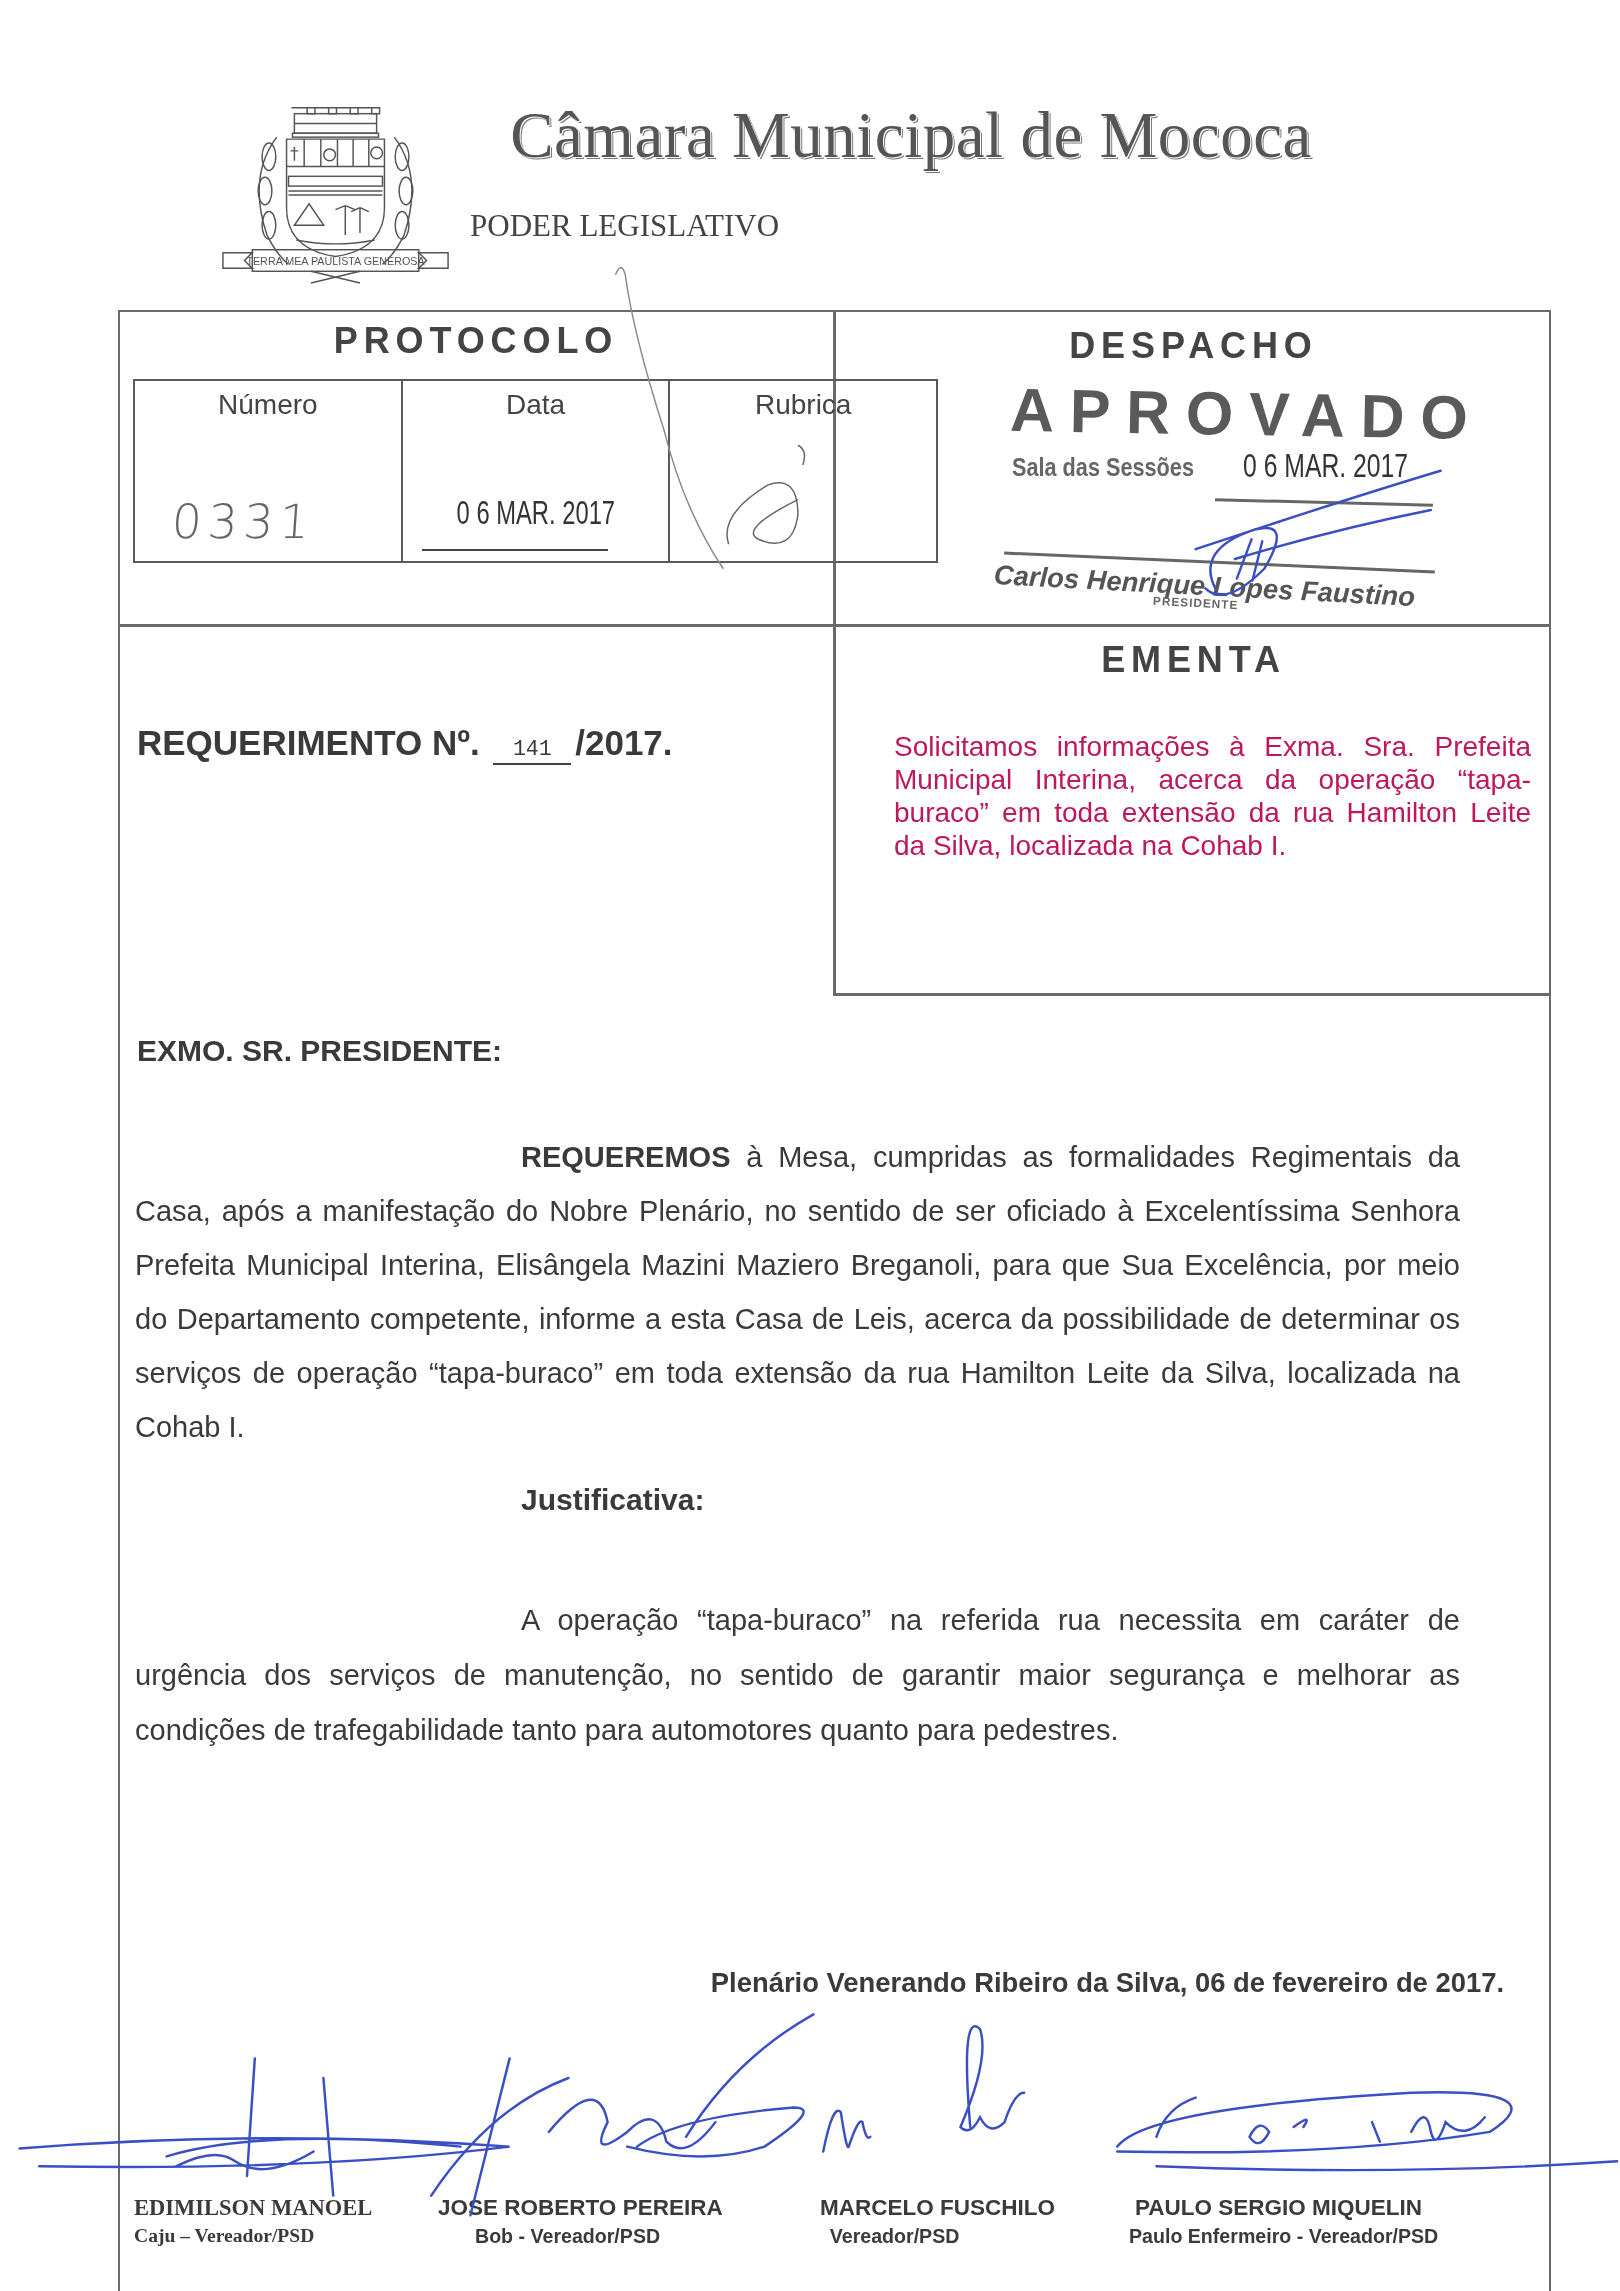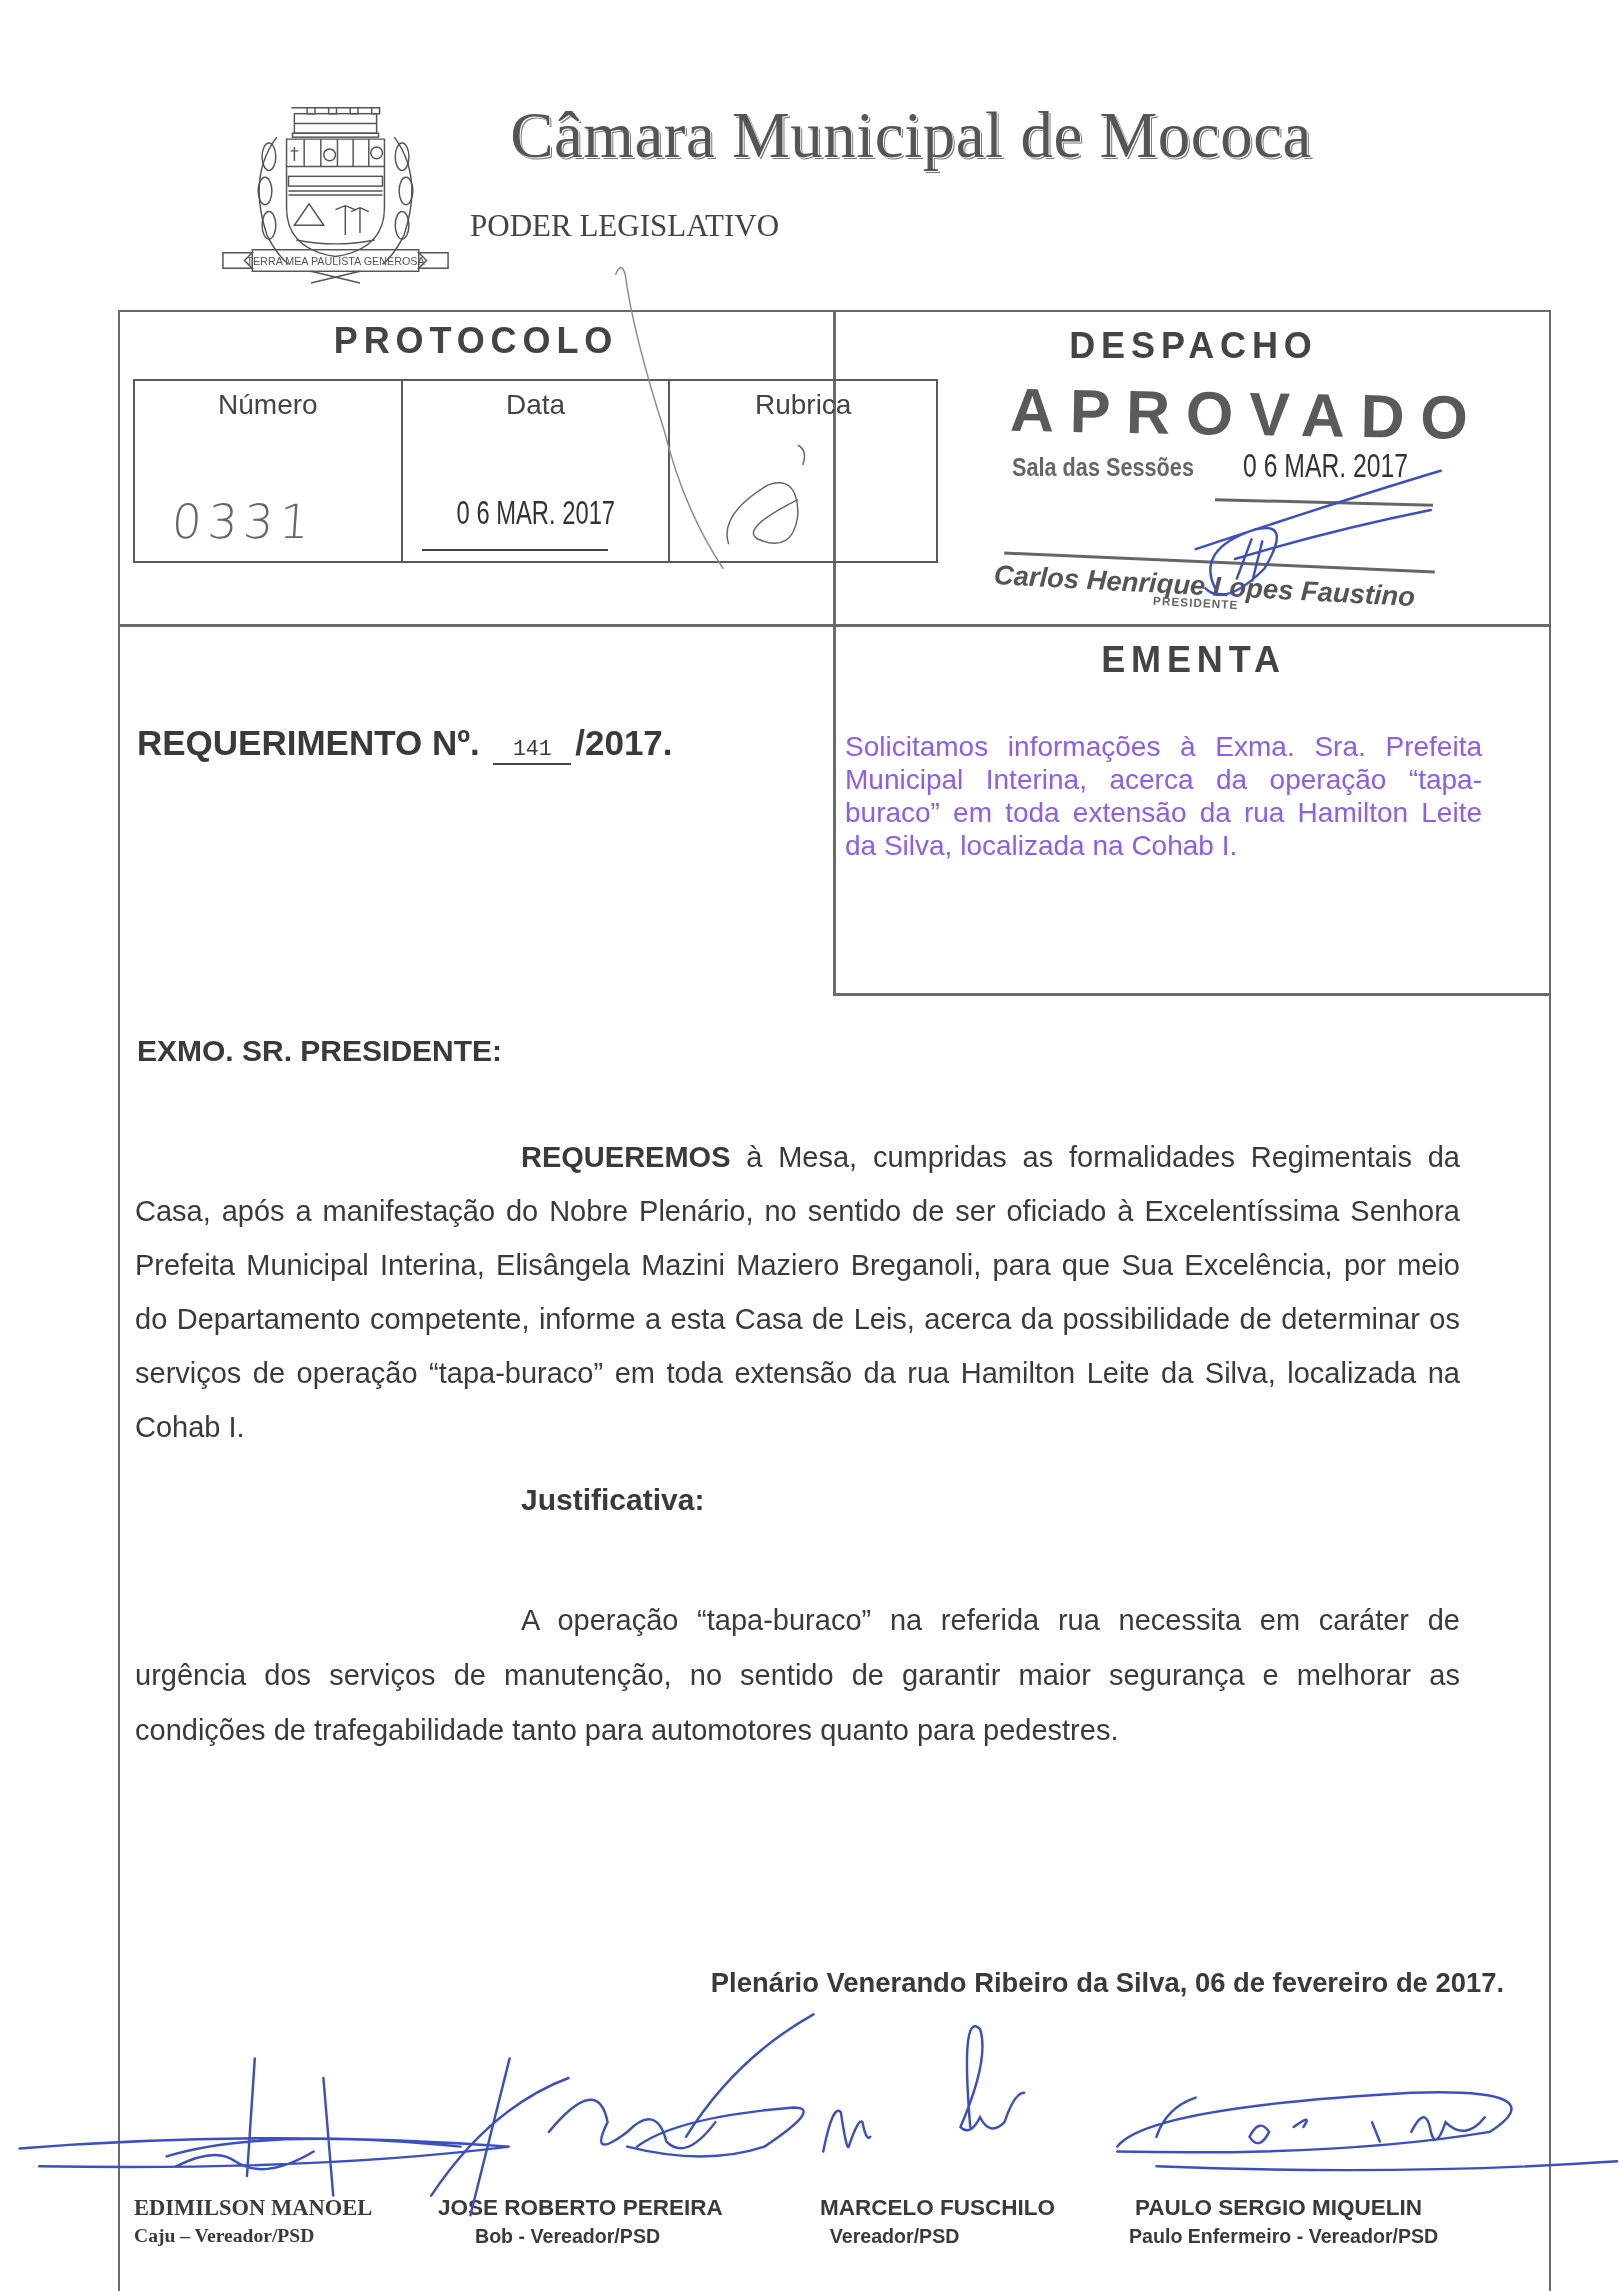--- a/index.html
+++ b/index.html
@@ -53,21 +53,21 @@
   .pres-name { left:994px; top:559px; font-size:27.4px; font-style:italic; font-weight:bold; color:#555; transform:rotate(3deg); transform-origin:left; }
   .pres-role { left:1153px; top:596px; font-size:11.8px; color:#666; letter-spacing:1px; font-weight:bold; transform:rotate(3deg); }
 
   
   .req { left:137px; top:723px; font-size:35px; font-weight:bold; color:#3a3a3a; }
   .req-num { display:inline-block; width:78px; font-family:"Liberation Mono", monospace;
              font-size:21.6px; font-weight:normal; text-align:center; border-bottom:2.9px solid #444;
              margin:0 3.9px; line-height:25.5px; }
 
   
-  .ementa-text { left:845px; top:730px; width:637px; font-size:28px; line-height:33px; text-align:justify; color:#8b5cf6; }
+  .ementa-text { left:894px; top:730px; width:637px; font-size:28px; line-height:33px; text-align:justify; color:#be185d; }
 
   
   .salutation { left:137px; top:1034px; font-size:30px; font-weight:bold; color:#3a3a3a; }
   .body-text { left:135px; top:1130px; width:1325px; font-size:29px; line-height:54px; text-align:justify; color:#3a3a3a; }
   .indent { display:inline-block; width:386px; }
   .justif-title { left:521px; top:1483px; font-size:30px; font-weight:bold; color:#3a3a3a; }
   .justif-text { left:135px; top:1593px; width:1325px; font-size:29px; line-height:55px; text-align:justify; color:#3a3a3a; }
 
   .place-date { left:632px; top:1967px; width:872px; text-align:right; font-size:27.4px; font-weight:bold; color:#3a3a3a; }
 

